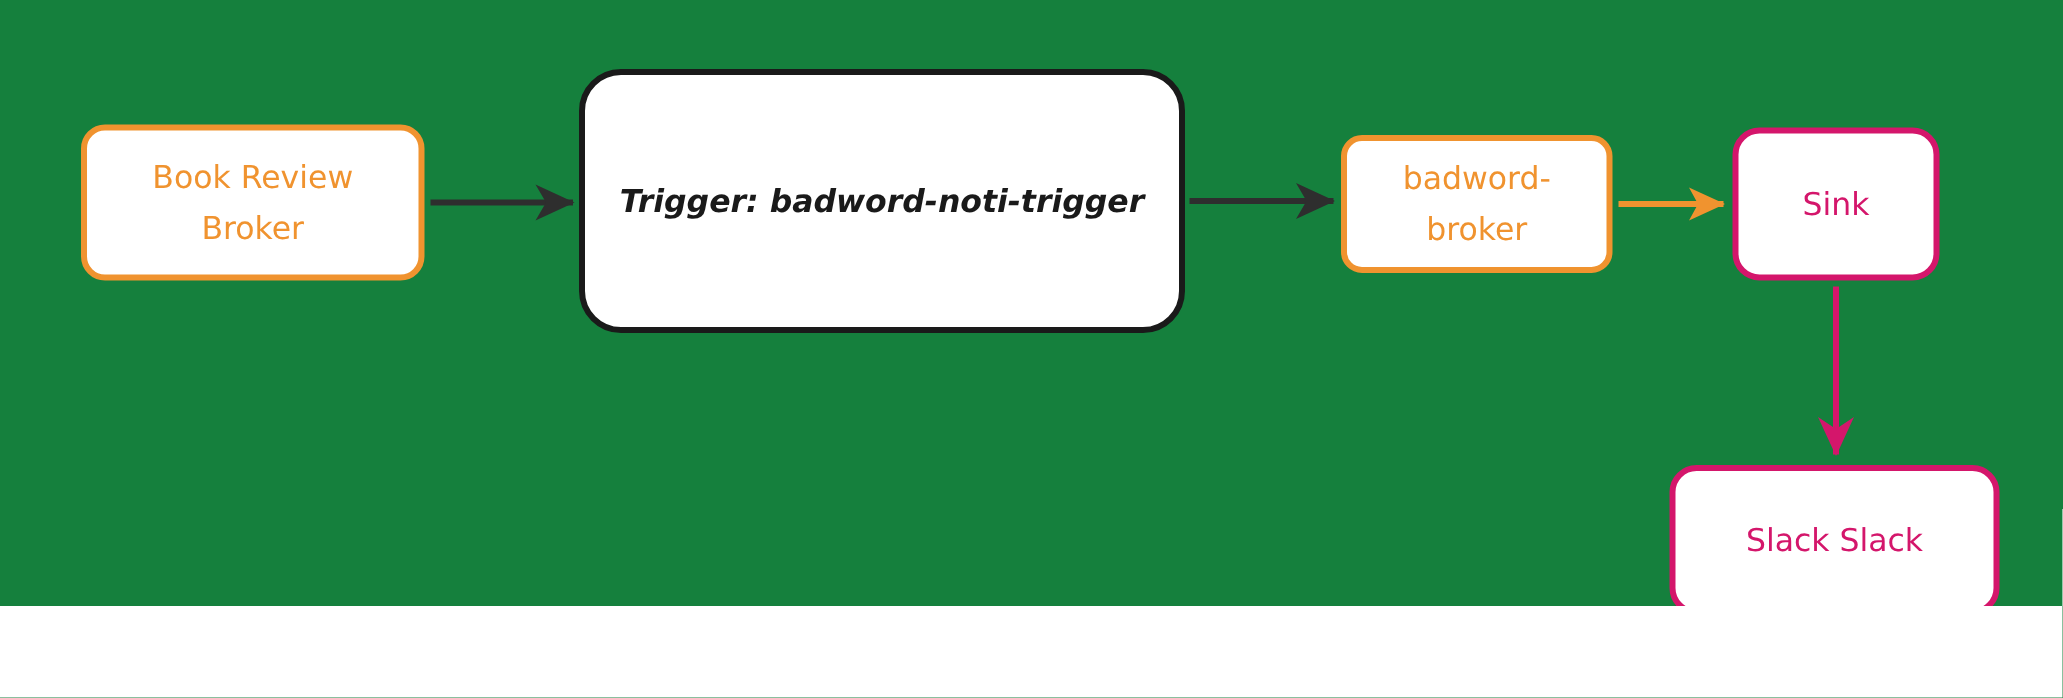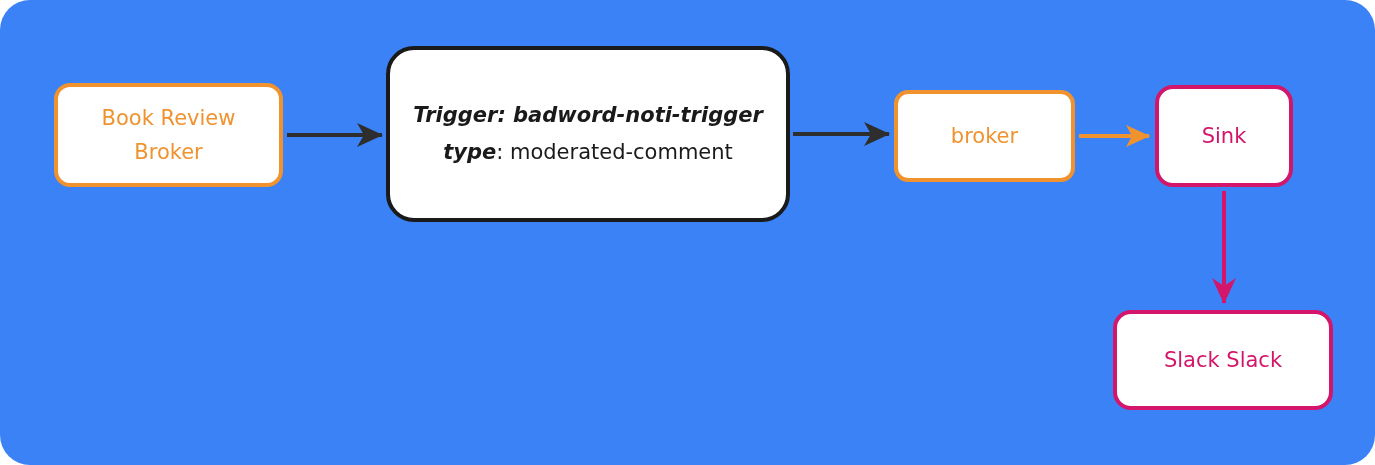--- a/index.html
+++ b/index.html
@@ -8,24 +8,23 @@
     --ink: #1A1A1A;
     --arrow-dark: #2E2E2E;
   }
   * { box-sizing: border-box; }
   html, body { margin: 0; padding: 0; background: #ffffff; }
   body { font-family: "DejaVu Sans", "Liberation Sans", sans-serif; }
 
   .canvas {
     position: relative;
     width: 1375px;
-    height: 465px;
-    background: #3b82f6;
+    height: 404px;
+    background: #15803d;
     overflow: hidden;
-    border-radius: 30px;
   }
 
   .edges-layer {
     position: absolute;
     left: 0; top: 0;
     width: 1375px; height: 465px;
     pointer-events: none;
   }
 
   .node {
@@ -110,24 +109,24 @@
     </g>
   </svg>
 
   <div class="node node-source">
     <span>Book Review</span>
     <span>Broker</span>
   </div>
 
   <div class="node node-trigger">
     <span class="t-line bold">Trigger: badword-noti-trigger</span>
-    <span class="t-line"><span class="bold">type</span><span>: moderated-comment</span></span>
   </div>
 
   <div class="node node-broker">
+    <span>badword-</span>
     <span>broker</span>
   </div>
 
   <div class="node node-pipe">
     <span>Sink</span>
   </div>
 
   <div class="node node-sink">
     <span>Slack Slack</span>
   </div>

